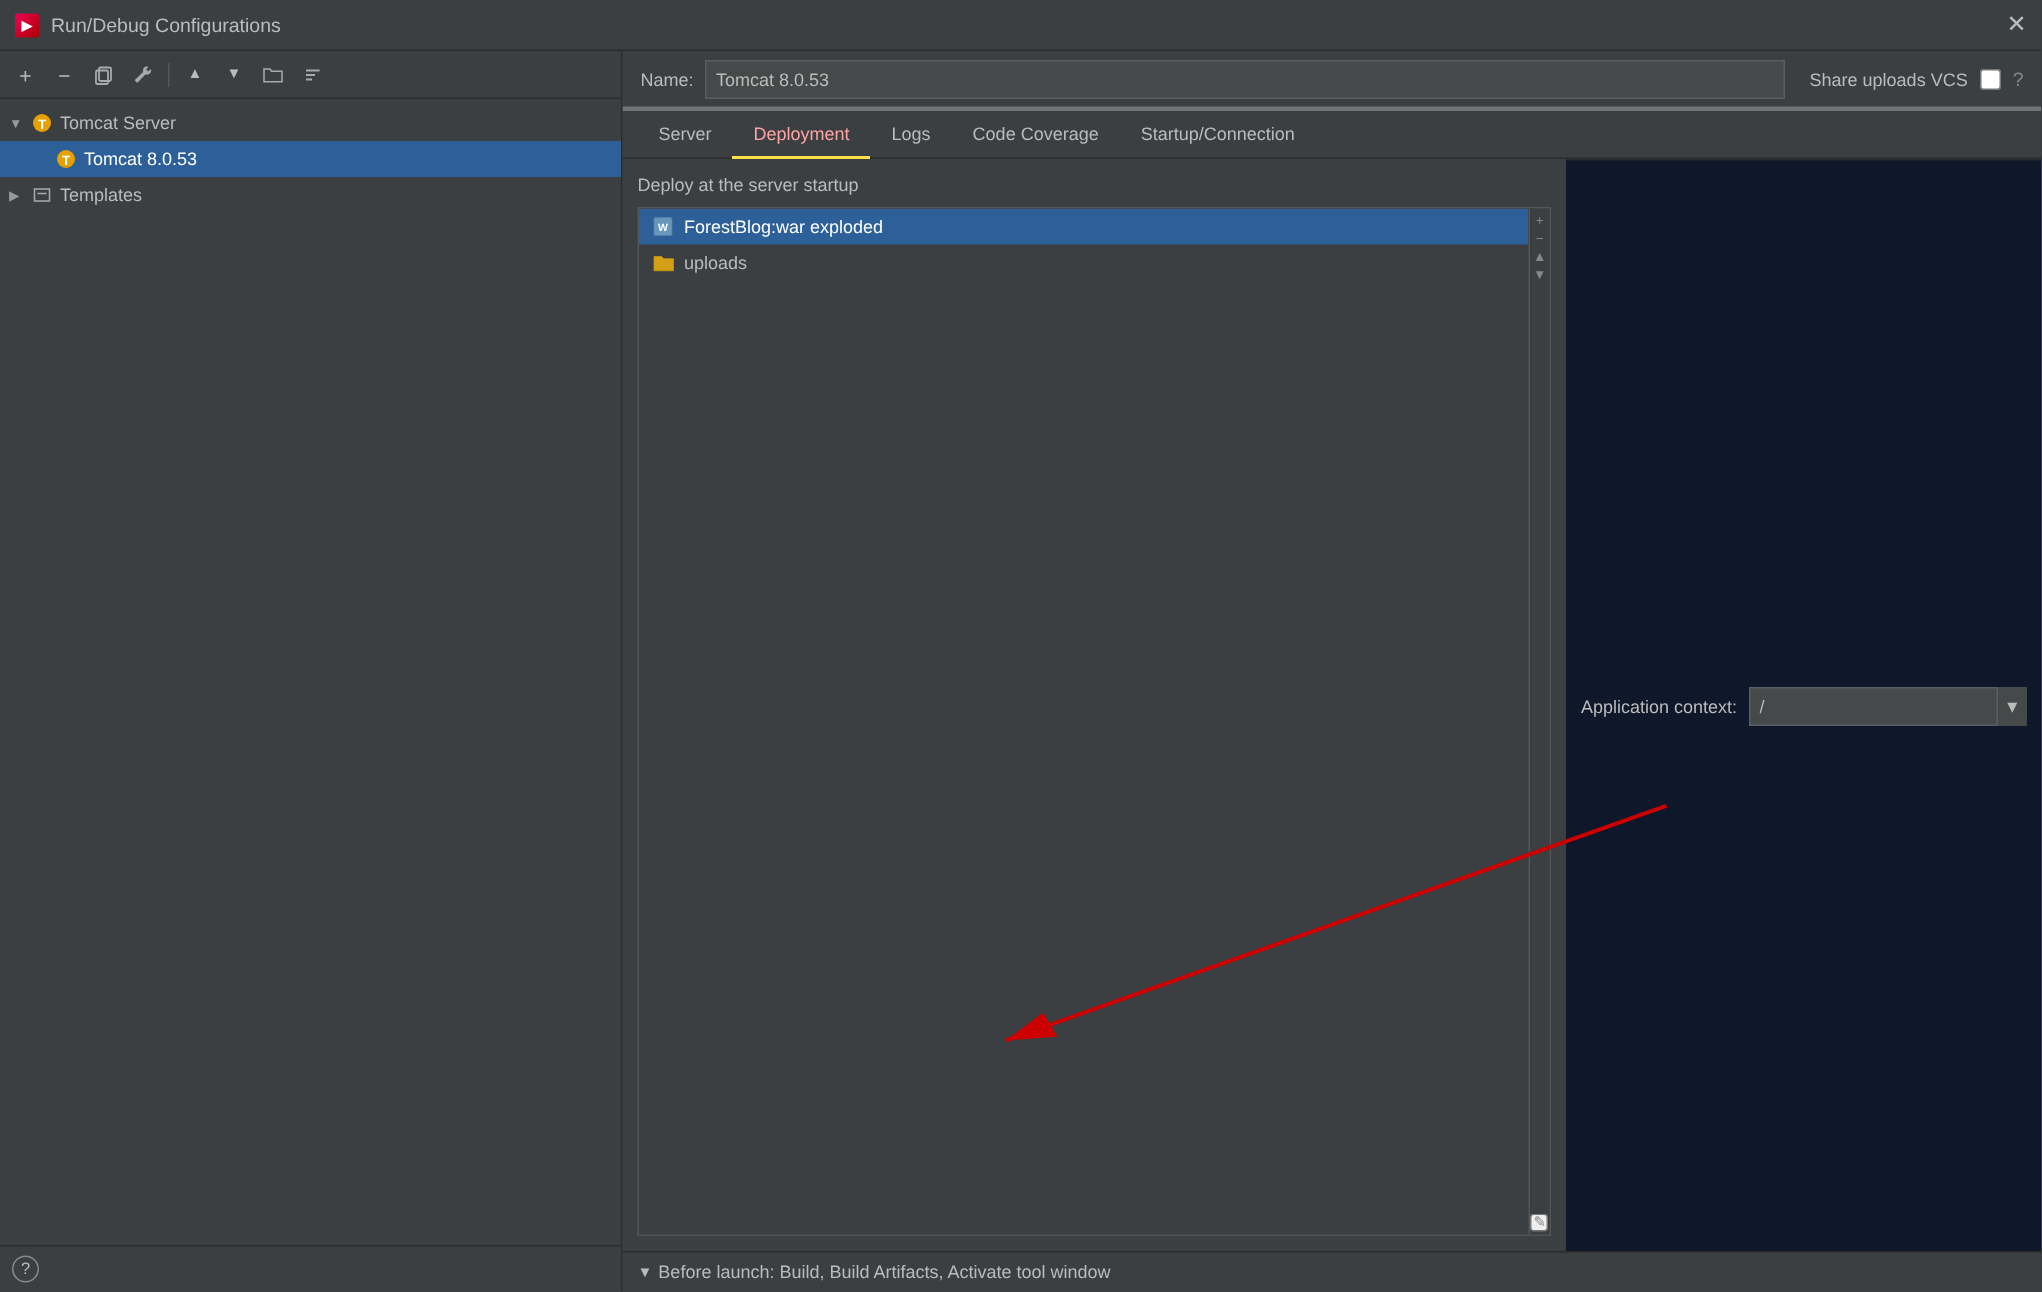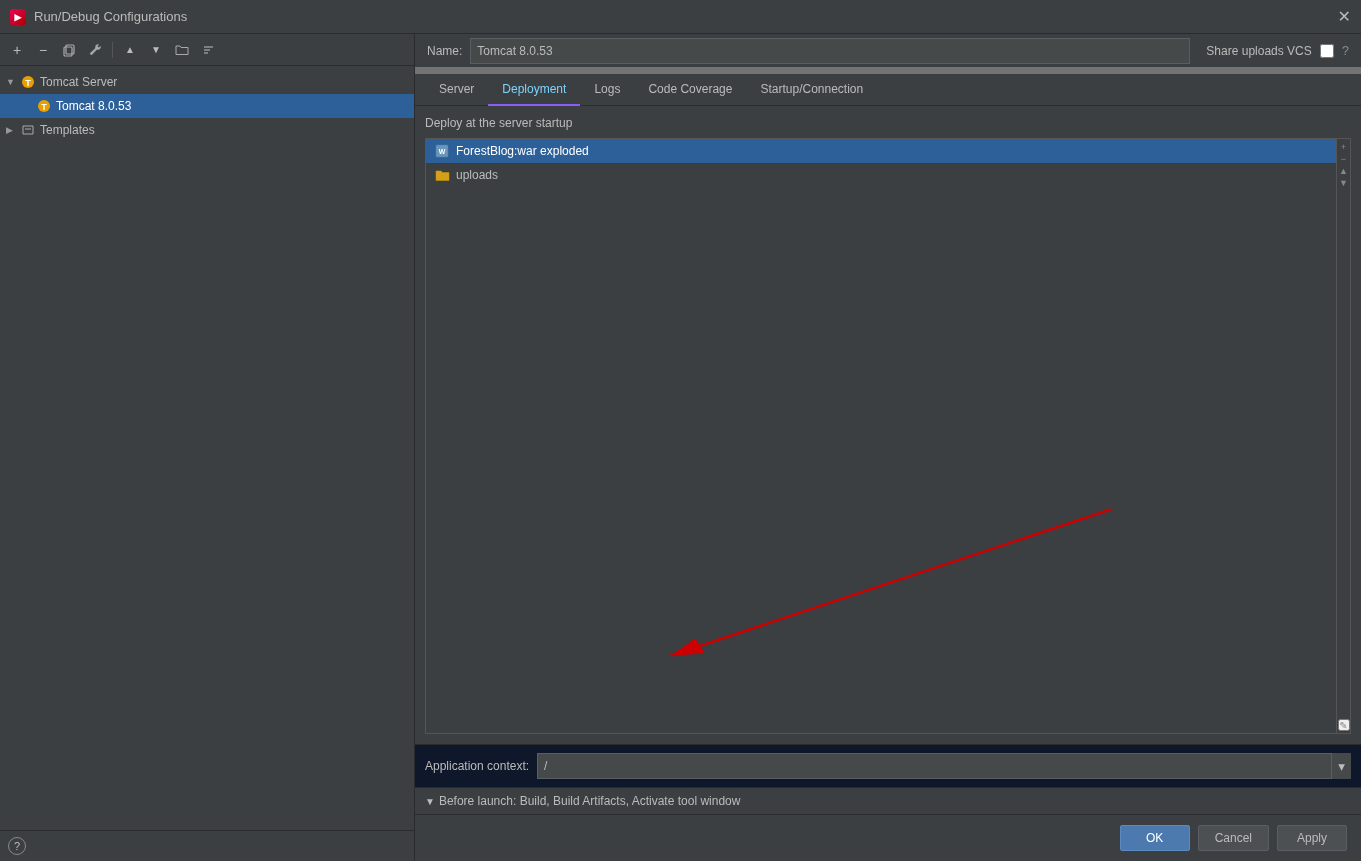--- a/index.html
+++ b/index.html
@@ -149,21 +149,21 @@
       background: #3c3f41;
       overflow: hidden;
     }
 
     
     .name-bar {
       display: flex;
       align-items: center;
       padding: 8px 12px;
       gap: 8px;
-      border-bottom: 7px solid #737373;
+      border-bottom: 3px solid #737373;
       height: 40px;
     }
     .name-label { color: #bbbbbb; font-size: 12px; }
     .name-input {
       flex: 1;
       background: #45494a;
       border: 1px solid #5a5d63;
       color: #bbbbbb;
       font-size: 12px;
       padding: 3px 6px;
@@ -190,22 +190,22 @@
     }
     .tab {
       padding: 8px 14px;
       cursor: pointer;
       color: #bbbbbb;
       font-size: 12px;
       border-bottom: 2px solid transparent;
       margin-bottom: -1px;
     }
     .tab.active {
-      color: #7dd3fc;
-      border-bottom: 2px solid #8b5cf6;
+      color: #fca5a5;
+      border-bottom: 2px solid #fde047;
     }
 
     
     .deploy-section {
       flex: 1;
       display: flex;
       flex-direction: column;
       padding: 10px;
       overflow: hidden;
     }
@@ -378,21 +378,21 @@
       font-size: 10px;
       color: #888;
       cursor: pointer;
     }
 
     
     .tab-content-relative {
       position: relative;
       flex: 1;
       display: flex;
-      flex-direction: column;
+      flex-direction: row;
       overflow: hidden;
     }
   </style>
 </head>
 <body>
 
 <div class="title-bar">
   <div class="title-bar-left">
     <div class="title-bar-icon">
       <span style="font-size:9px;font-weight:bold;">▶</span>
@@ -554,20 +554,15 @@
 
     </div>
 
     <div class="before-launch">
       <div class="before-launch-header">
         <span class="before-launch-arrow">▼</span>
         <span>Before launch: Build, Build Artifacts, Activate tool window</span>
       </div>
     </div>
 
-    <div class="bottom-bar">
-      <button class="btn btn-ok">OK</button>
-      <button class="btn btn-cancel">Cancel</button>
-      <button class="btn btn-apply">Apply</button>
-    </div>
 
   </div>
 </div>
 
 </body></html>

